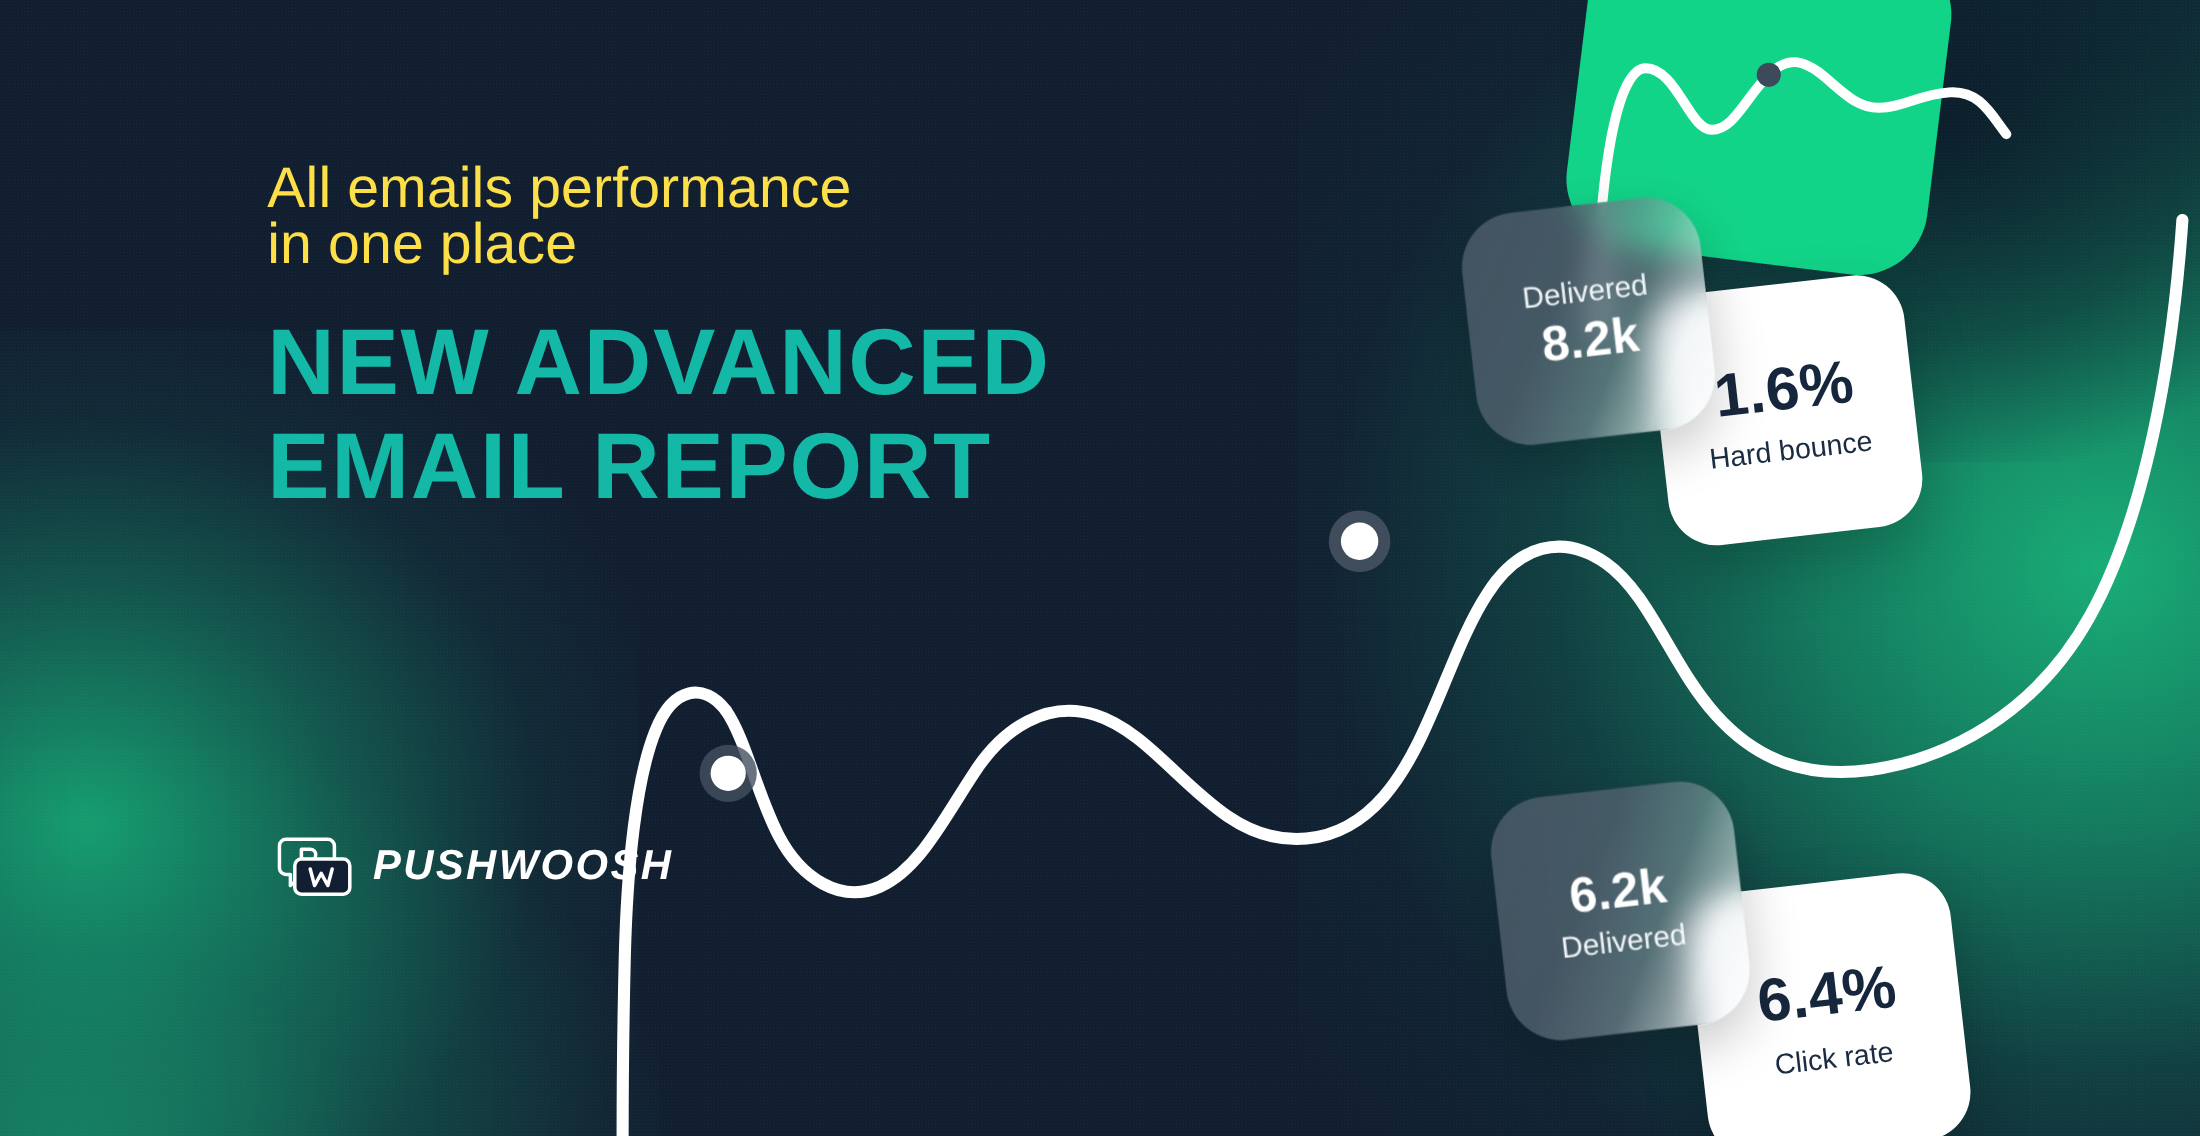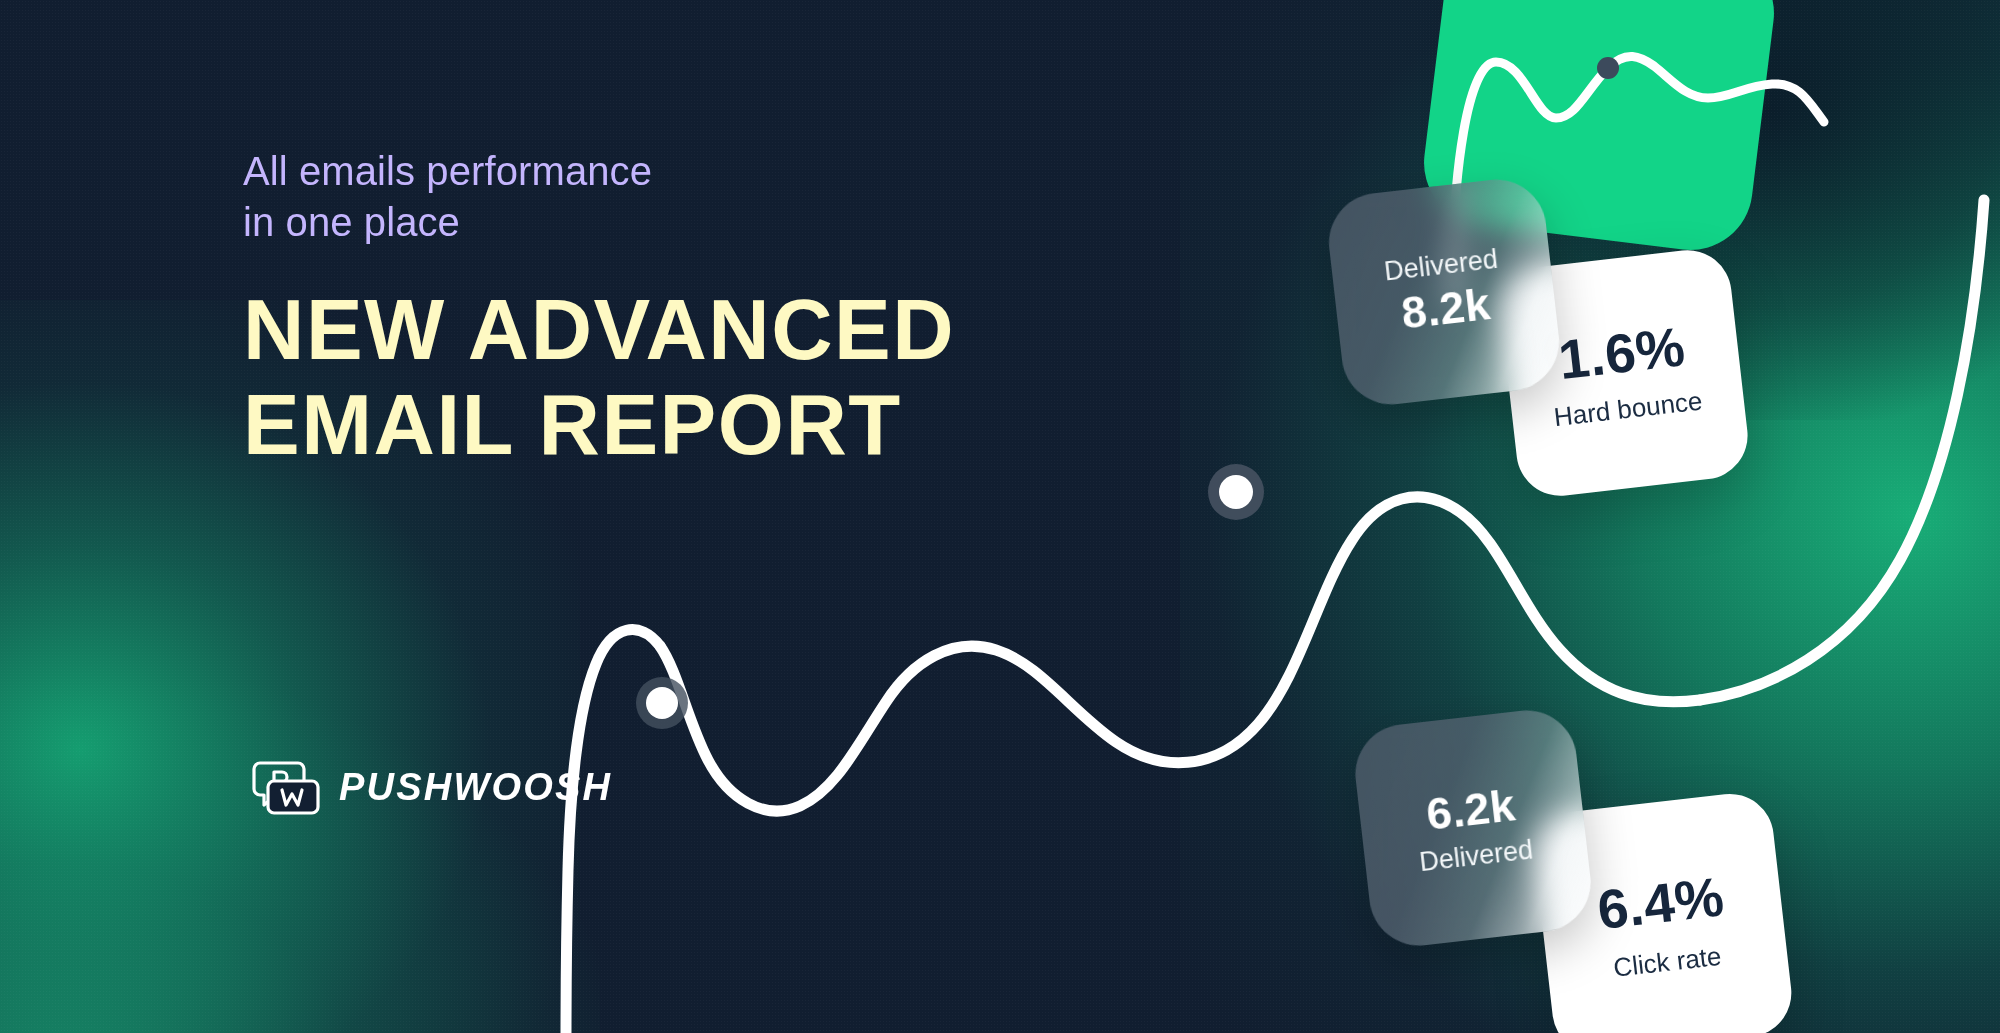--- a/index.html
+++ b/index.html
@@ -84,30 +84,30 @@
   }
 
   
   .left-block {
     position: absolute;
     left: 243px;
     top: 146px;
     width: 760px;
   }
   .subtitle {
-    color: #c4b5fd;
-    font-size: 40px;
+    color: #fde047;
+    font-size: 52px;
     line-height: 51px;
     font-weight: 400;
     letter-spacing: 0.1px;
     white-space: pre-line;
   }
   .headline {
     margin-top: 34px;
-    color: #fef9c3;
+    color: #14b8a6;
     font-size: 85px;
     line-height: 95px;
     font-weight: 700;
     letter-spacing: 1.5px;
     white-space: pre-line;
     text-transform: uppercase;
     font-stretch: condensed;
   }
 
   

